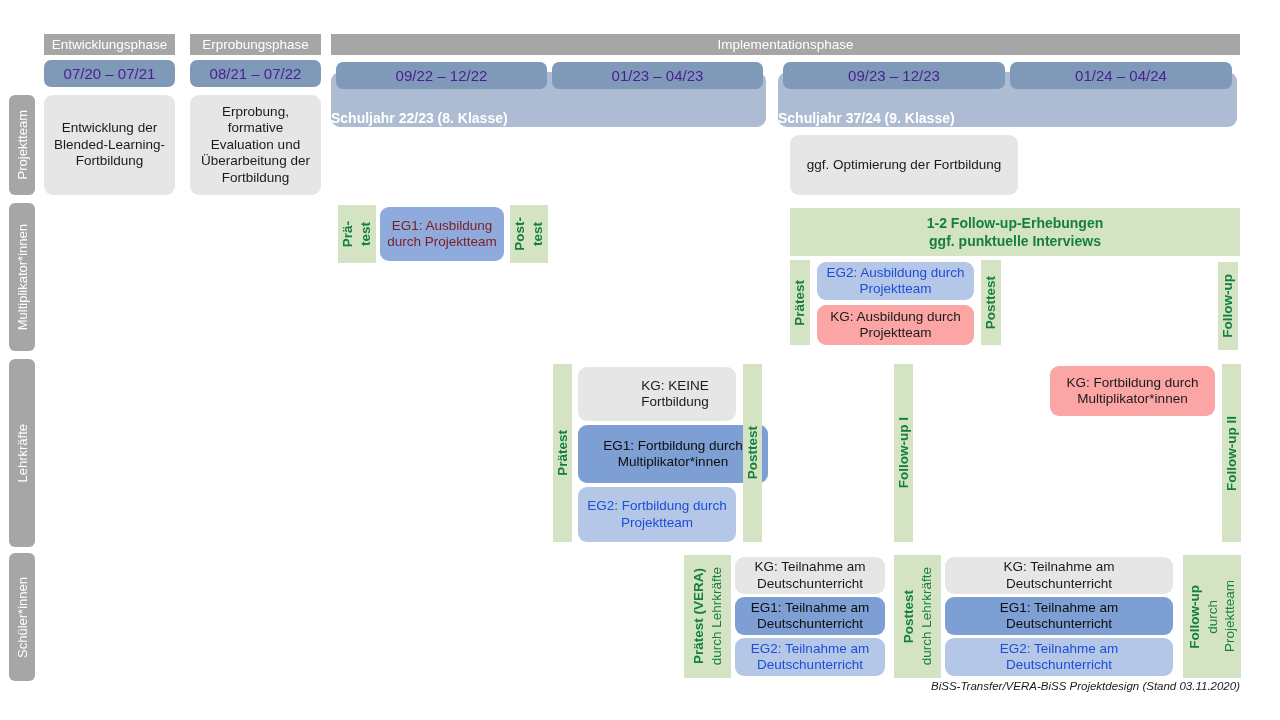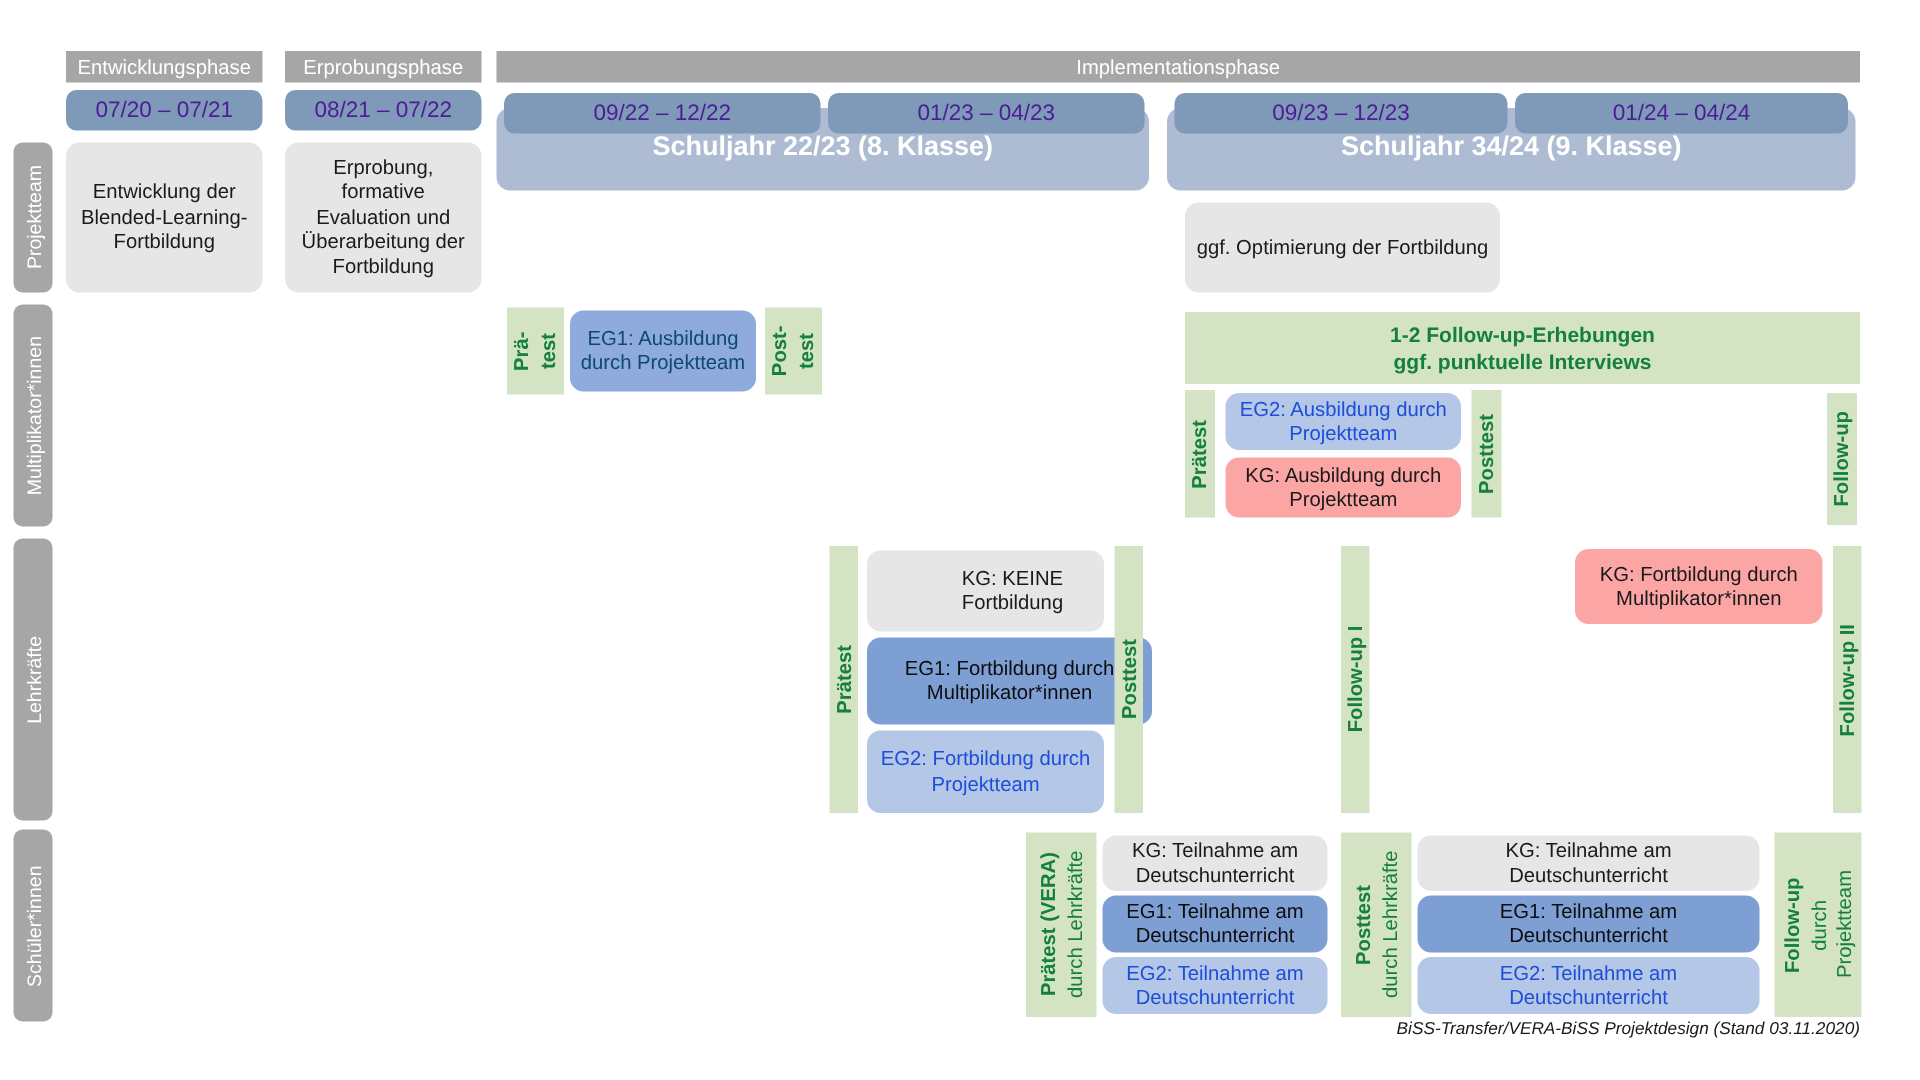--- a/index.html
+++ b/index.html
@@ -25,23 +25,23 @@
     border-radius:7px;
     font-size:15px;
     display:flex;align-items:center;justify-content:center;
     height:27px;
   }
 
   
   .yearband{
     background:#adbcd2;color:#ffffff;
     border-radius:9px;
-    font-size:18px;font-weight:bold;
-    display:flex;align-items:flex-end;justify-content:center;
-    padding-bottom:19px;
+    font-size:14px;font-weight:bold;
+    display:flex;align-items:flex-end;
+    padding-bottom:1px;
   }
 
   
   .rowlabel{
     background:#a6a6a6;color:#ffffff;
     border-radius:6px;
     font-size:13px;
     display:flex;align-items:center;justify-content:center;
     width:26px;
   }
@@ -55,21 +55,21 @@
     border-radius:9px;
     display:flex;align-items:center;justify-content:center;
     text-align:center;
     font-size:13.5px;line-height:1.22;
     padding:2px 6px;
   }
   .box.grey{background:#e6e6e6;color:#1a1a1a;}
   .box.grey2{background:#fca5a5;color:#1a1a1a;}
   .box.eg1{background:#7e9fd4;color:#0d0d0d;}
   .box.eg2{background:#b4c7e7;color:#1d4ed8;}
-  .box.mid{background:#8faadc;color:#0c4a6e;text-align:center;}
+  .box.mid{background:#8faadc;color:#7f1d1d;text-align:center;}
 
   
   .green{
     background:#d3e3c3;color:#15803d;
     display:flex;align-items:center;justify-content:center;
   }
   .green.wide{
     font-size:14px;font-weight:bold;line-height:1.3;text-align:center;
   }
   .vtext{
@@ -101,21 +101,21 @@
     <span>Erprobungsphase</span>
   </div>
   <div class="abs phasebar" style="left:331px;top:34px;width:909px;">
     <span>Implementationsphase</span>
   </div>
 
   <div class="abs yearband" style="left:331px;top:72px;width:435px;height:55px;">
     <span>Schuljahr 22/23 (8. Klasse)</span>
   </div>
   <div class="abs yearband" style="left:778px;top:72px;width:459px;height:55px;">
-    <span>Schuljahr 34/24 (9. Klasse)</span>
+    <span>Schuljahr 37/24 (9. Klasse)</span>
   </div>
 
   <div class="abs datepill" style="left:44px;top:60px;width:131px;">
     <span>07/20 – 07/21</span>
   </div>
   <div class="abs datepill" style="left:190px;top:60px;width:131px;">
     <span>08/21 – 07/22</span>
   </div>
   <div class="abs datepill" style="left:336px;top:62px;width:211px;">
     <span>09/22 – 12/22</span>
@@ -142,21 +142,21 @@
   <div class="abs rowlabel" style="left:9px;top:553px;height:128px;">
     <span>Schüler*innen</span>
   </div>
 
   <div class="abs box grey" style="left:44px;top:95px;width:131px;height:100px;">
     <span>Entwicklung der Blended-Learning-Fortbildung</span>
   </div>
   <div class="abs box grey" style="left:190px;top:95px;width:131px;height:100px;">
     <span>Erprobung, formative Evaluation und Überarbeitung der Fortbildung</span>
   </div>
-  <div class="abs box grey" style="left:790px;top:135px;width:210px;height:60px;">
+  <div class="abs box grey" style="left:790px;top:135px;width:228px;height:60px;">
     <span>ggf. Optimierung der Fortbildung</span>
   </div>
 
   <div class="abs green" style="left:338px;top:205px;width:38px;height:58px;">
     <div class="vstack">
       <span class="vtext">Prä-</span>
       <span class="vtext">test</span>
     </div>
   </div>
   <div class="abs box mid" style="left:380px;top:207px;width:124px;height:54px;">

